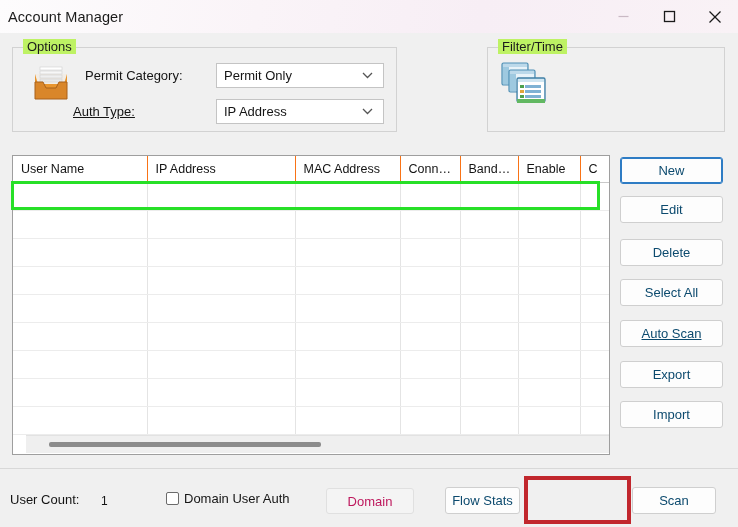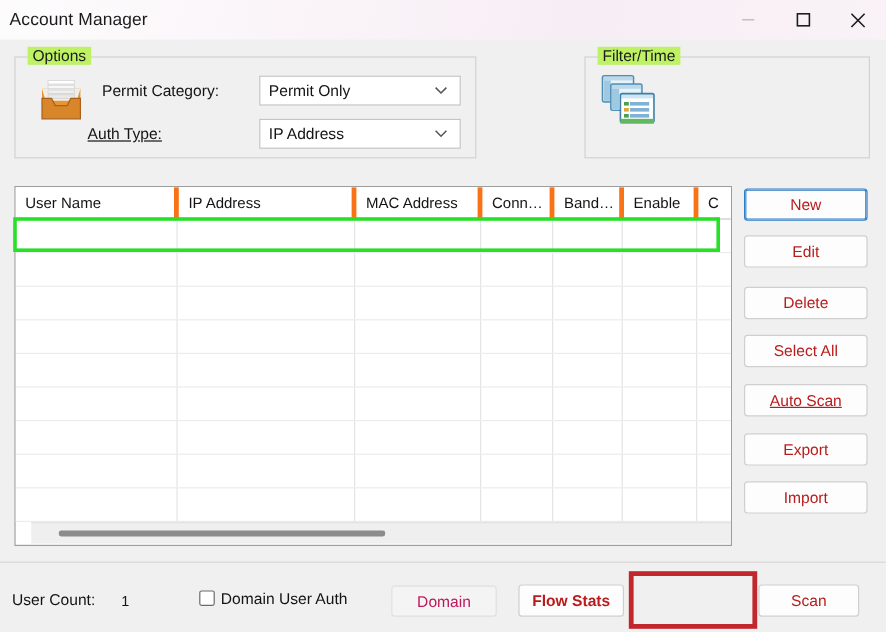--- a/index.html
+++ b/index.html
@@ -118,21 +118,21 @@
   }
 
   
   .btn {
     box-sizing: border-box;
     background: #fdfdfd;
     border: 1px solid #cfcfcf;
     border-radius: 3px;
     font-family: "Liberation Sans", sans-serif;
     font-size: 13px;
-    color: #b91c1c;
+    color: #0c4a6e;
     display: flex;
     align-items: center;
     justify-content: center;
     white-space: nowrap;
     padding: 0;
   }
   .btn.focus {
     border: 1px solid #2e7cc4;
     box-shadow: 0 0 0 1px #2e7cc4 inset;
   }
@@ -165,21 +165,21 @@
   }
   table.grid {
     border-collapse: collapse;
     table-layout: fixed;
     width: 608px;
     background: #ffffff;
   }
   table.grid th {
     height: 26px;
     background: #ffffff;
-    border-right: 4px solid #f97316;
+    border-right: 1px solid #f97316;
     border-bottom: 1px solid #c9c9c9;
     font-weight: normal;
     font-size: 12.5px;
     color: #141414;
     text-align: left;
     padding: 0 0 0 8px;
     white-space: nowrap;
     overflow: hidden;
   }
   table.grid td {
@@ -246,21 +246,21 @@
     box-sizing: border-box;
     margin-right: 5px;
   }
   .checkbox-label {
     font-size: 13px;
     color: #141414;
     white-space: nowrap;
   }
 
   #btn-domain     { left: 326px; top: 488px; width: 88px; height: 26px; }
-  #btn-flowstats  { left: 432px; top: 487px; width: 88px; height: 27px; font-weight: bold; }
+  #btn-flowstats  { left: 445px; top: 487px; width: 75px; height: 27px; }
   #btn-ok         { left: 536px; top: 487px; width: 84px; height: 27px; }
   #btn-close      { left: 632px; top: 487px; width: 84px; height: 27px; }
 
   .red-outline {
     position: absolute;
     left: 524px; top: 476px;
     width: 107px; height: 48px;
     border: 4px solid #c1272d;
     box-sizing: border-box;
     pointer-events: none;

